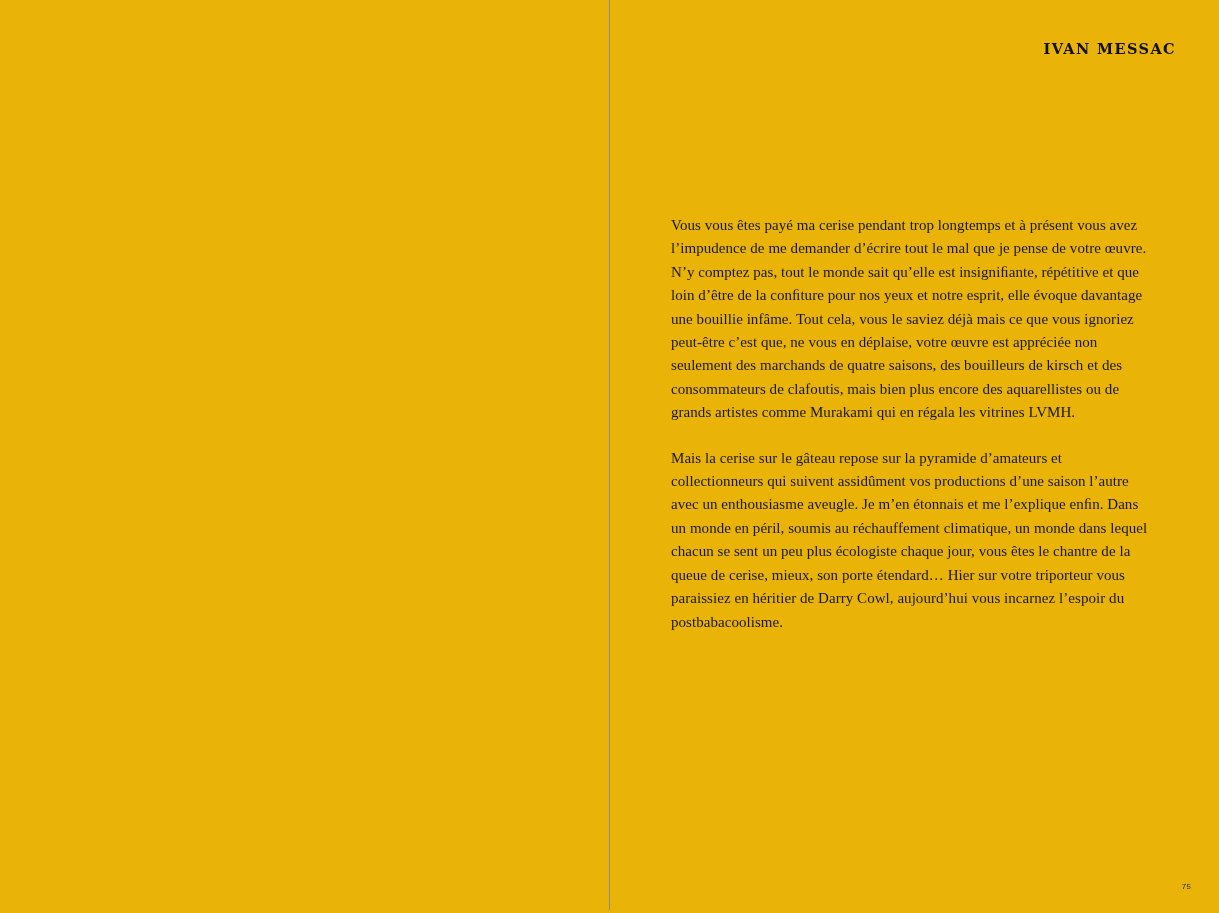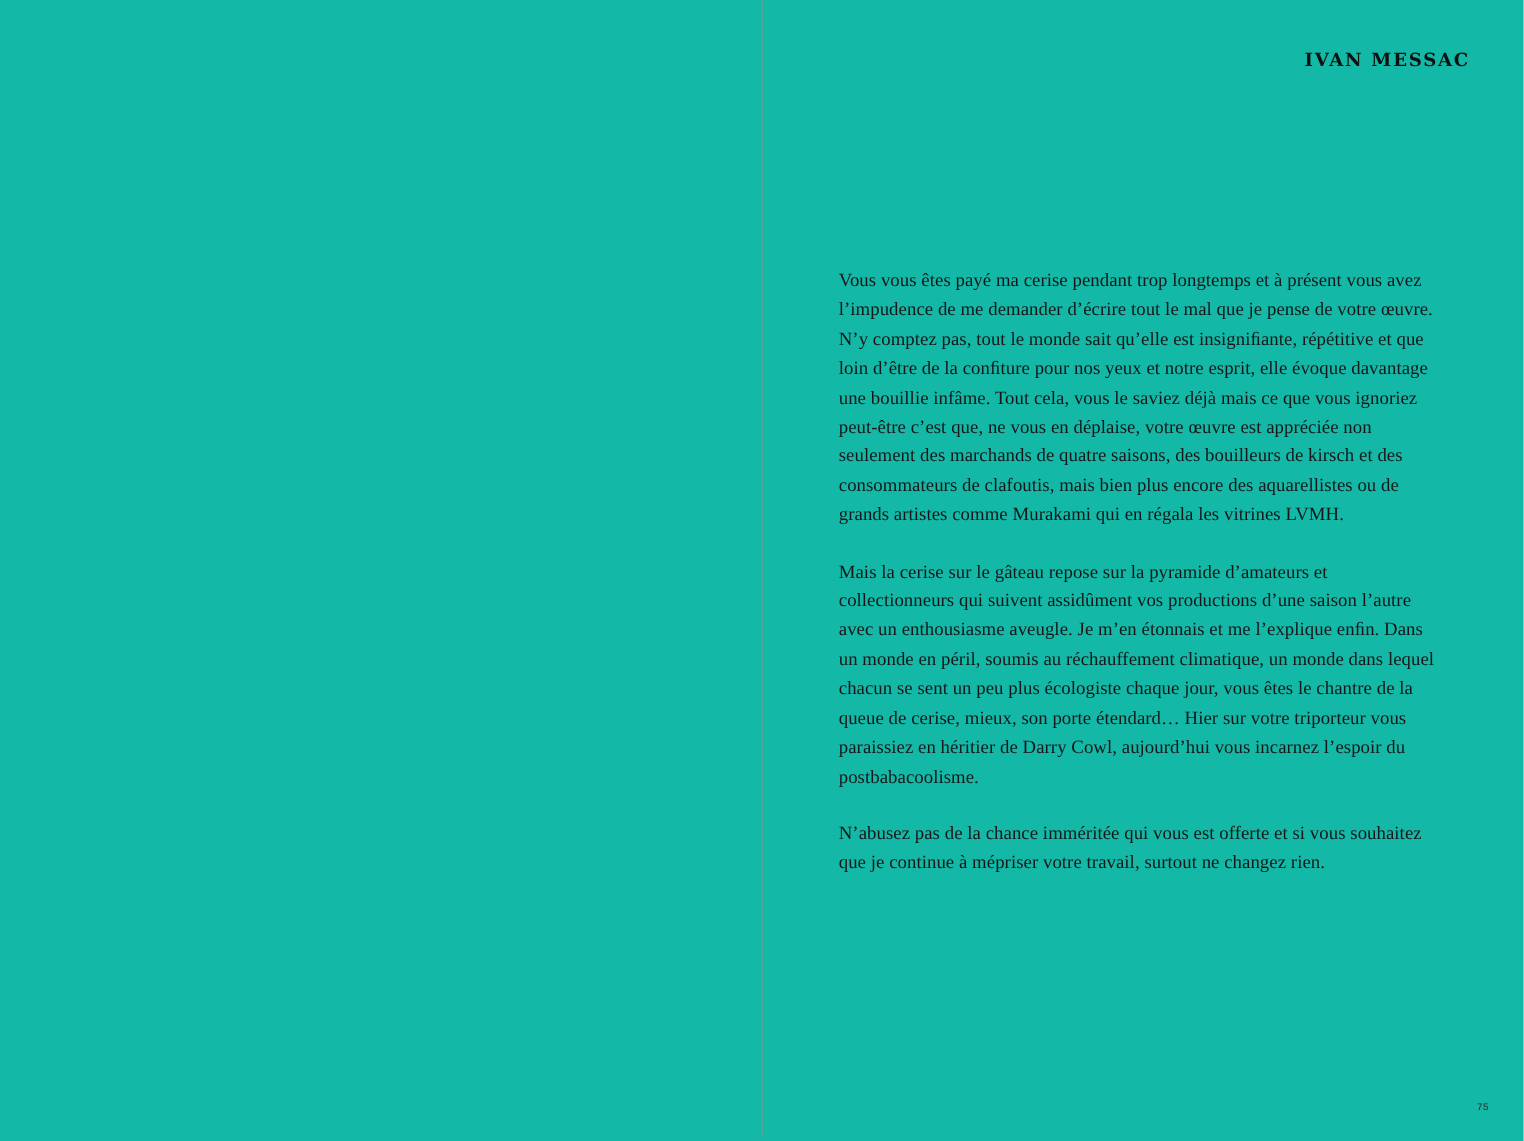--- a/index.html
+++ b/index.html
@@ -8,21 +8,21 @@
     background: #ffffff;
   }
   body {
     font-family: "Liberation Serif", serif;
     color: #1a1a1a;
   }
   .page {
     position: relative;
     width: 1219px;
     height: 913px;
-    background: #14b8a6;
+    background: #eab308;
     overflow: hidden;
   }
   
   .gutter-rule {
     position: absolute;
     left: 609px;
     top: 0;
     width: 1px;
     height: 910px;
     background: #8c8c8c;
@@ -89,20 +89,19 @@
 
   <div class="gutter-rule"></div>
 
   <div class="right-page">
 
     <div class="running-head">IVAN MESSAC</div>
 
     <div class="body-text">
       <p>Vous vous êtes payé ma cerise pendant trop longtemps et à présent vous avez l’impudence de me demander d’écrire tout le mal que je pense de votre œuvre. N’y comptez pas, tout le monde sait qu’elle est insigniﬁante, répétitive et que loin d’être de la conﬁture pour nos yeux et notre esprit, elle évoque davantage une bouillie infâme. Tout cela, vous le saviez déjà mais ce que vous ignoriez peut-être c’est que, ne vous en déplaise, votre œuvre est appréciée non seulement des marchands de quatre saisons, des bouilleurs de kirsch et des consommateurs de clafoutis, mais bien plus encore des aquarellistes ou de grands artistes comme Murakami qui en régala les vitrines LVMH.</p>
       <p>Mais la cerise sur le gâteau repose sur la pyramide d’amateurs et collectionneurs qui suivent assidûment vos productions d’une saison l’autre avec un enthousiasme aveugle. Je m’en étonnais et me l’explique enﬁn. Dans un monde en péril, soumis au réchauffement climatique, un monde dans lequel chacun se sent un peu plus écologiste chaque jour, vous êtes le chantre de la queue de cerise, mieux, son porte étendard… Hier sur votre triporteur vous paraissiez en héritier de Darry Cowl, aujourd’hui vous incarnez l’espoir du postbabacoolisme.</p>
-      <p>N’abusez pas de la chance imméritée qui vous est offerte et si vous souhaitez que je continue à mépriser votre travail, surtout ne changez rien.</p>
     </div>
 
     <div class="folio">75</div>
 
   </div>
 
 </div>
 
 </body></html>

